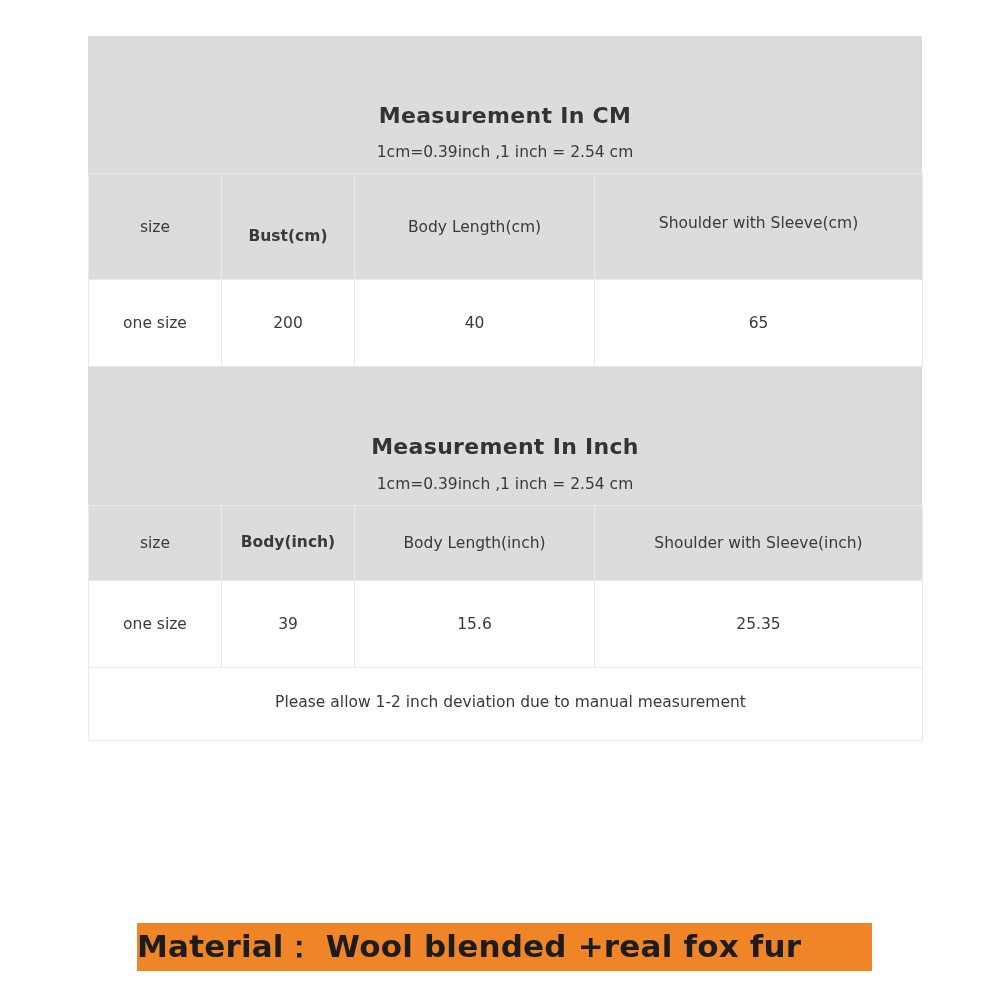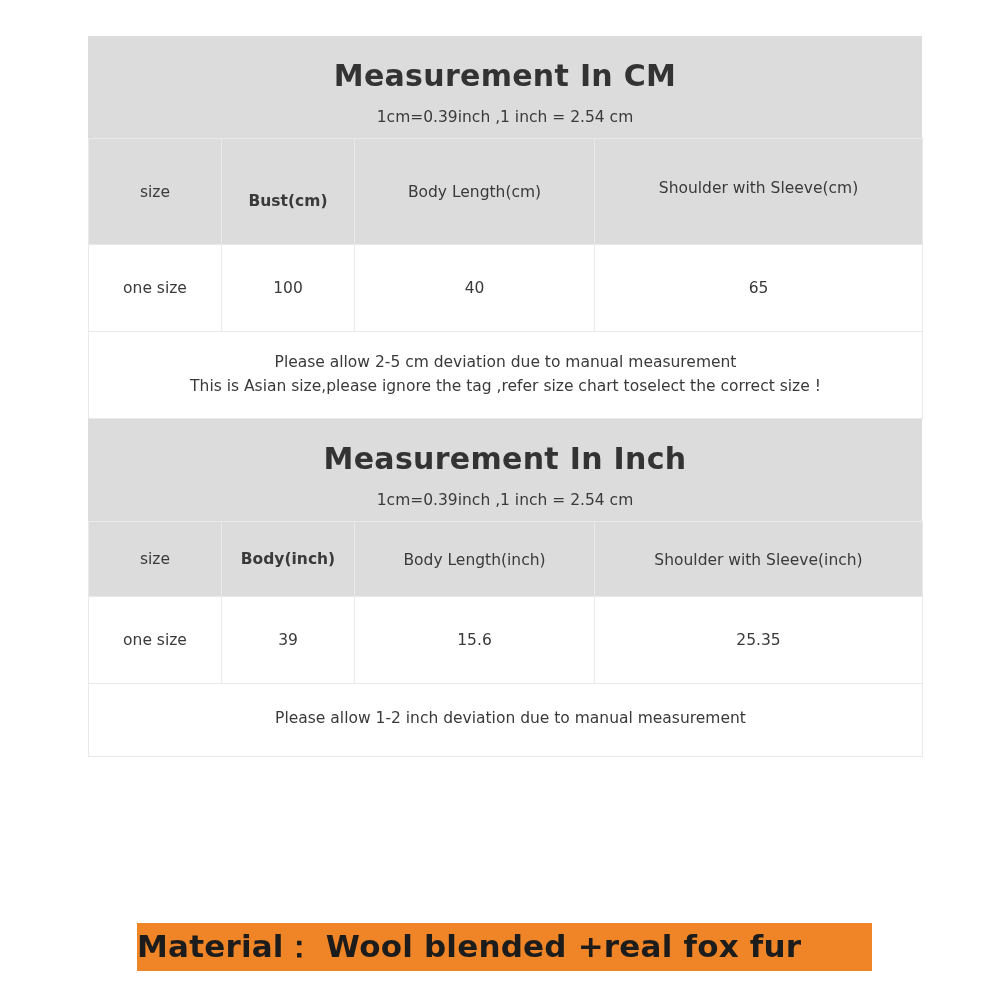--- a/index.html
+++ b/index.html
@@ -23,25 +23,26 @@
     top: 36px;
     width: 834px;
   }
   .section-head {
     background: #dcdcdc;
     text-align: center;
     padding-top: 22px;
     padding-bottom: 6px;
   }
   .section-title {
-    font-size: 30px;
+    font-size: 22px;
     font-weight: bold;
     color: #333333;
     letter-spacing: 0.3px;
     line-height: 1.2;
+    margin-top: 45px;
   }
   .section-sub {
     font-size: 15.5px;
     color: #3a3a3a;
     margin-top: 14px;
     padding-bottom: 6px;
   }
   table.size-table {
     width: 100%;
     border-collapse: collapse;
@@ -133,29 +134,23 @@
       </colgroup>
       <tbody>
         <tr class="hdr-row">
           <td class="c0">size</td>
           <td class="c1">Bust(cm)</td>
           <td class="c2">Body Length(cm)</td>
           <td class="c3">Shoulder with Sleeve(cm)</td>
         </tr>
         <tr class="data-row">
           <td>one size</td>
-          <td>100</td>
+          <td>200</td>
           <td>40</td>
           <td>65</td>
-        </tr>
-        <tr class="note-row">
-          <td colspan="4">
-            <span class="note-line">Please allow 2-5 cm deviation due to manual measurement</span>
-            <span class="note-line">This is Asian size,please ignore the tag ,refer size chart toselect the correct size !</span>
-          </td>
         </tr>
       </tbody>
     </table>
 
     <div class="section-head">
       <div class="section-title">Measurement In Inch</div>
       <div class="section-sub">1cm=0.39inch ,1 inch = 2.54 cm</div>
     </div>
 
     <table class="size-table">

